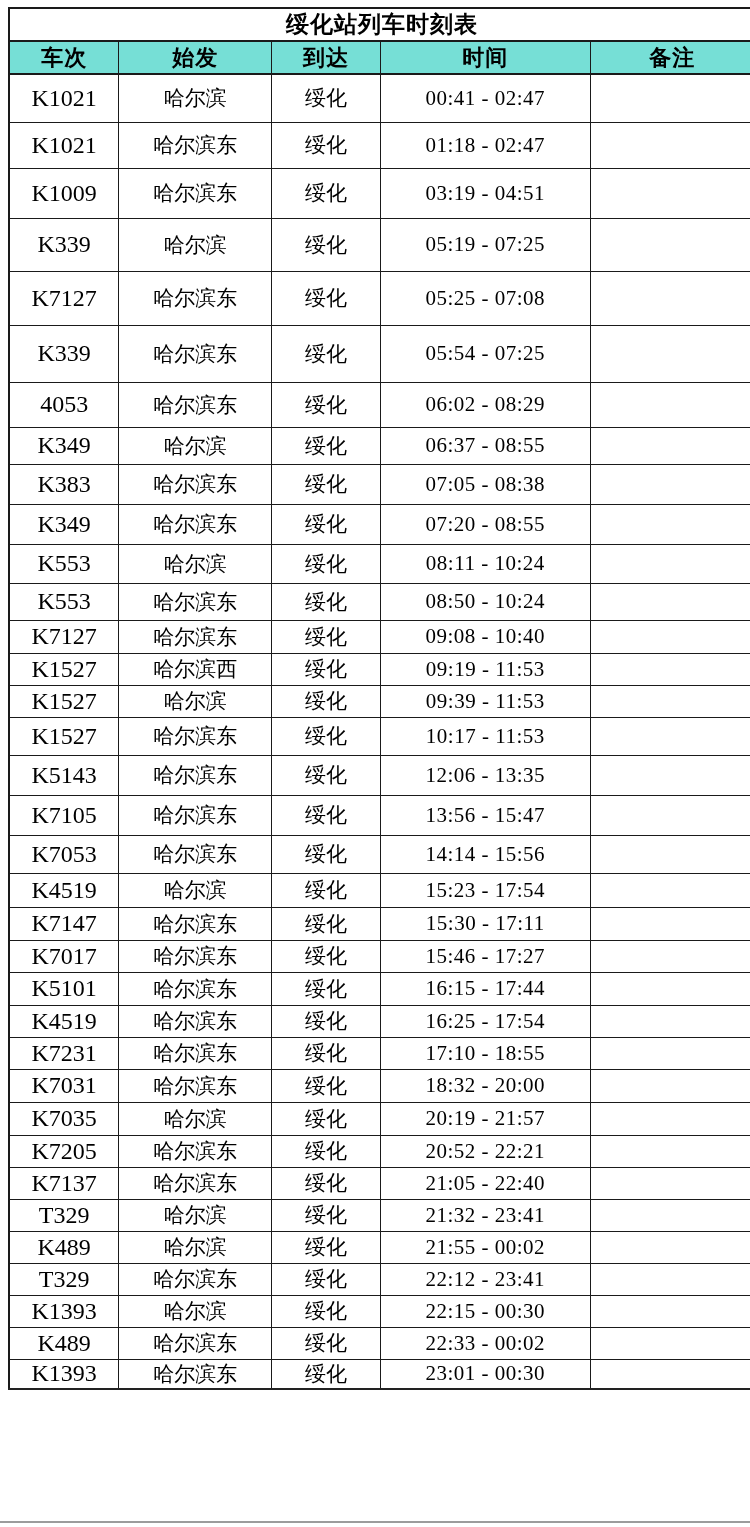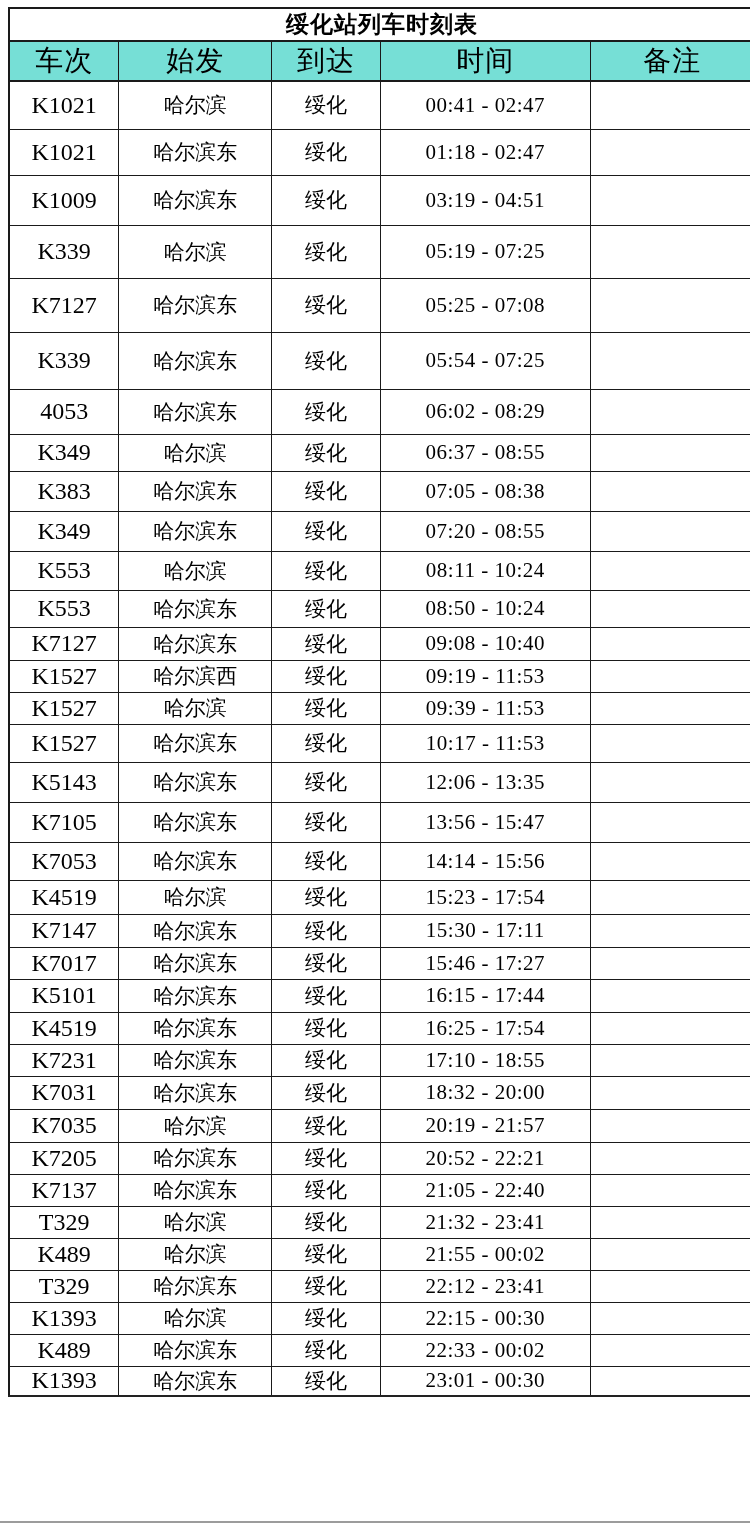--- a/index.html
+++ b/index.html
@@ -42,22 +42,22 @@
   tr.title-row th {
     height: 27px;
     font-size: 23px;
     font-weight: bold;
     background: #ffffff;
     border-bottom: 2px solid var(--border-c);
     letter-spacing: 1px;
   }
   tr.header-row th {
     height: 31px;
-    font-size: 28px;
-    font-weight: normal;
+    font-size: 22px;
+    font-weight: bold;
     background: var(--header-bg);
     border-top: 2px solid var(--border-c);
     border-bottom: 2px solid var(--border-c);
     letter-spacing: 1px;
   }
   tbody td {
     font-size: 21px;
   }
   tbody td.c-train { font-size: 24px; }
   tbody td.c-time  { letter-spacing: 0.5px; }

